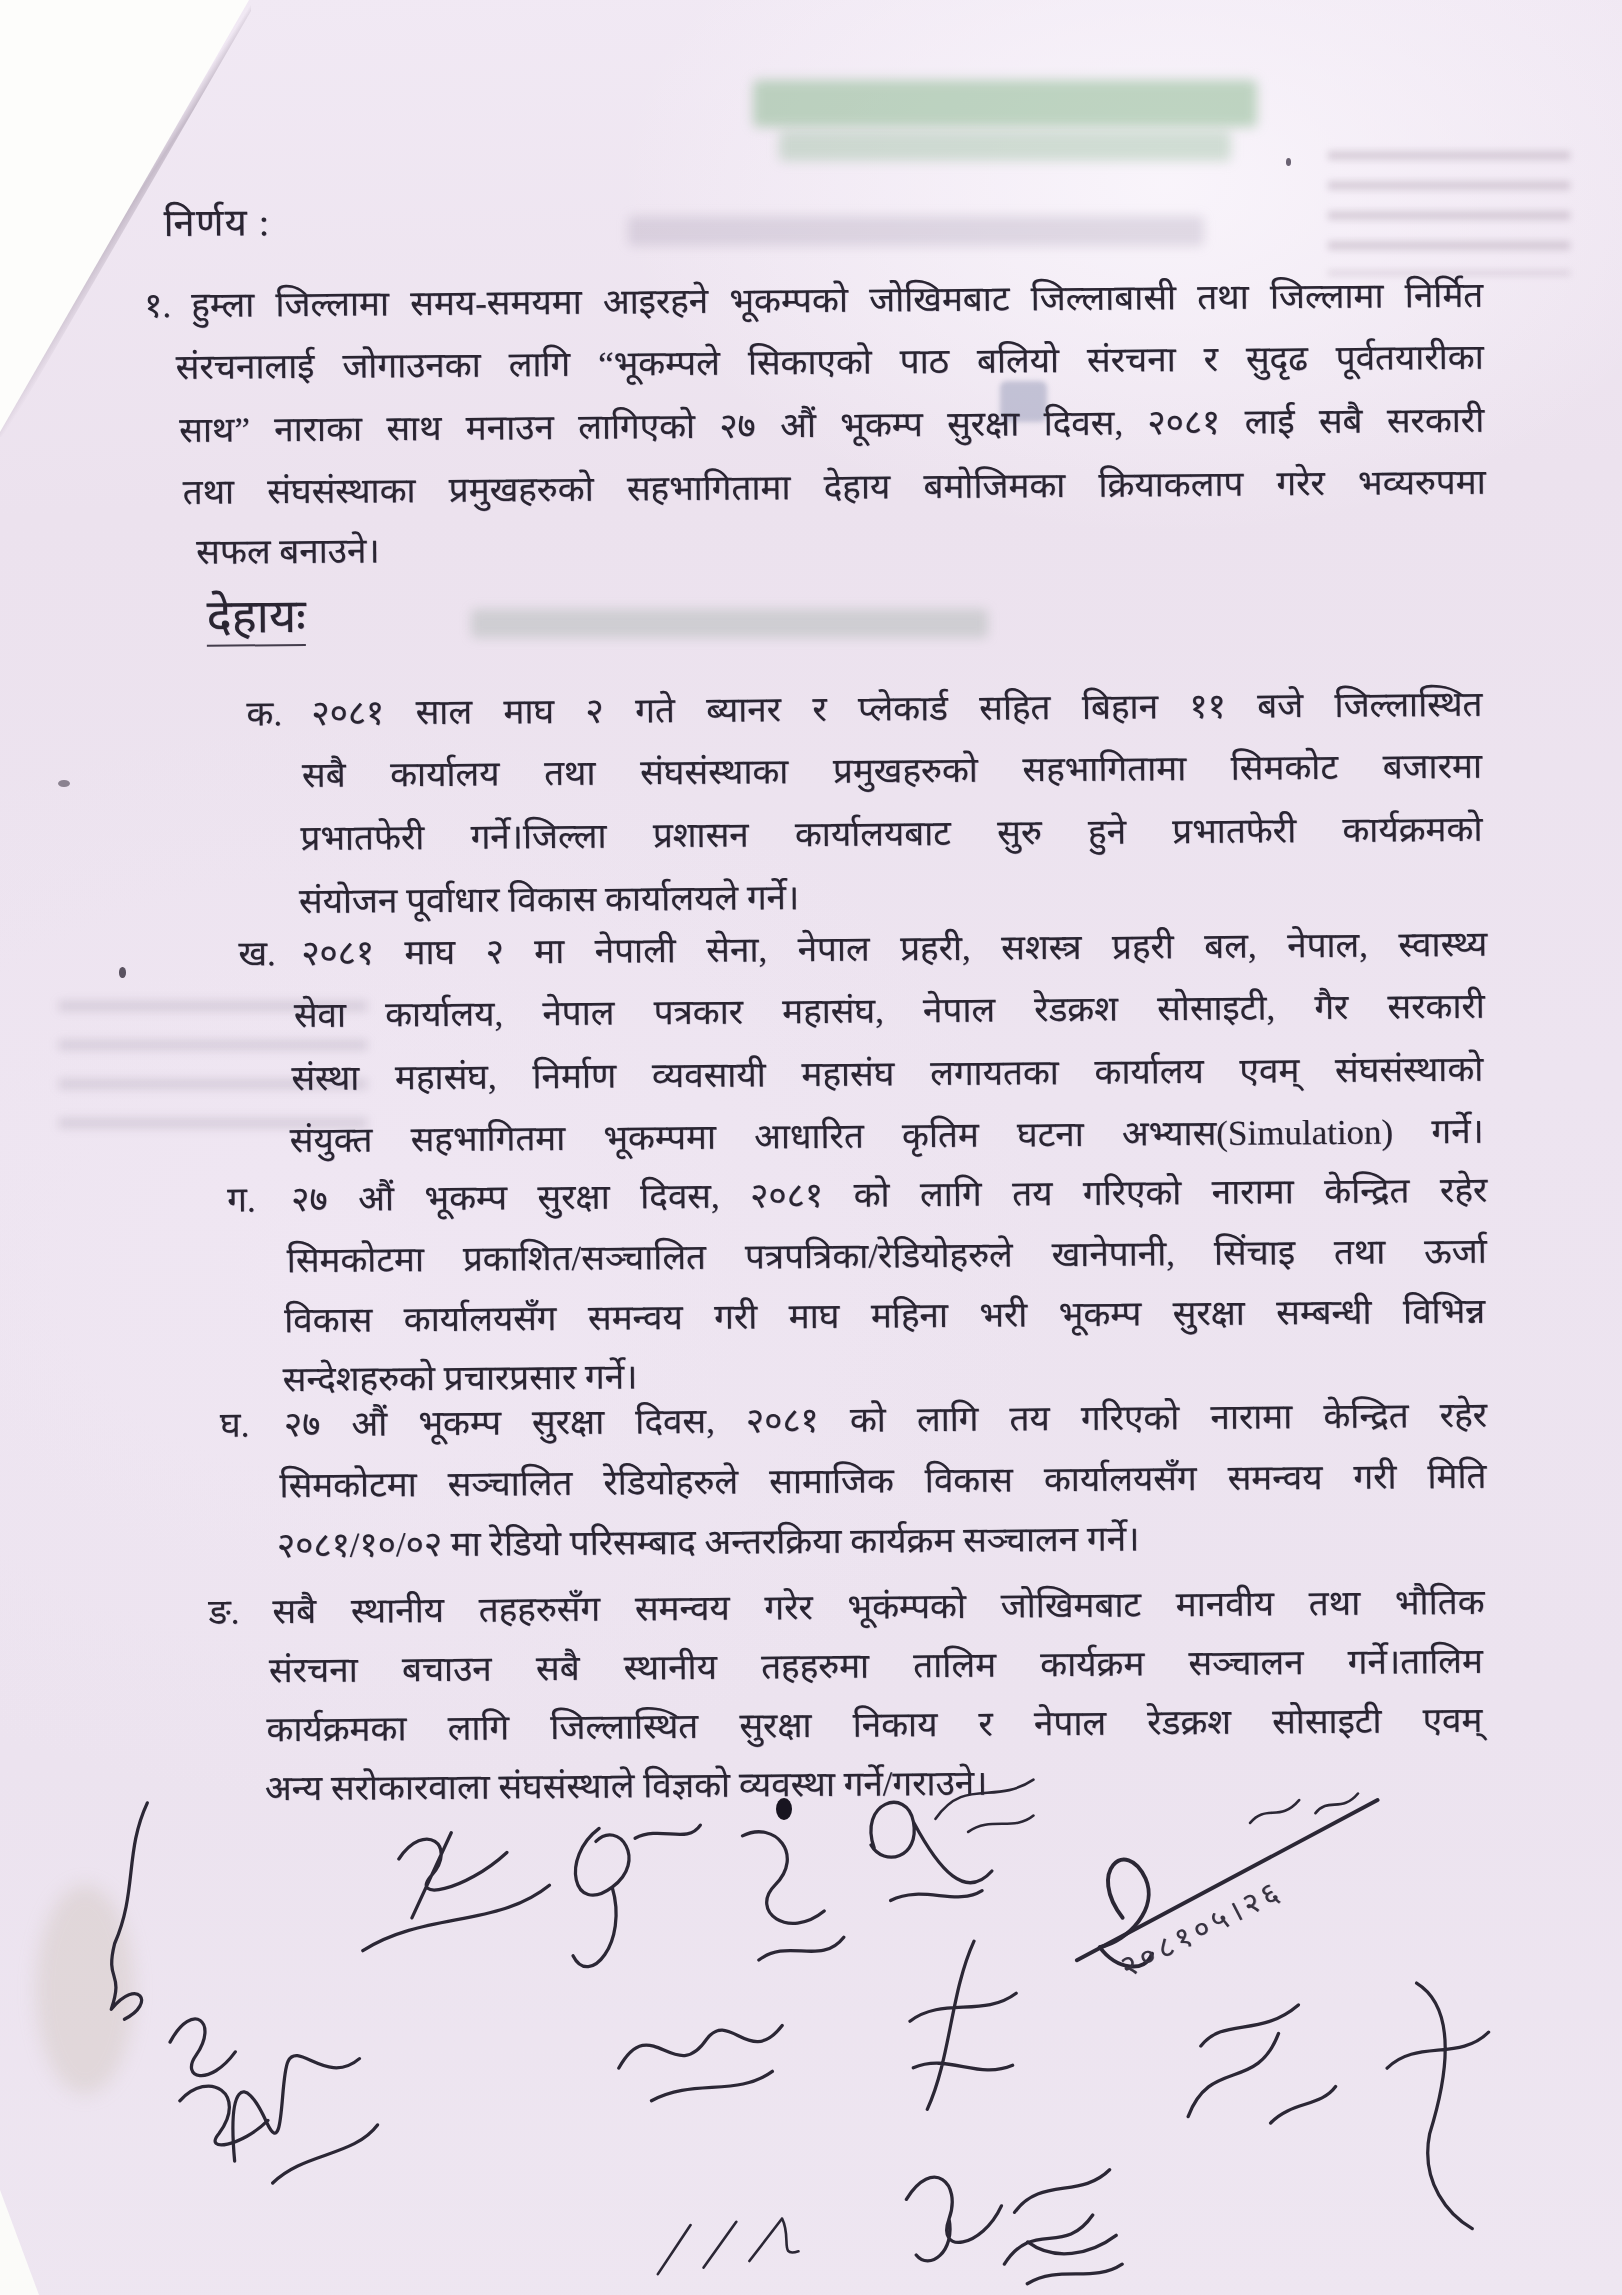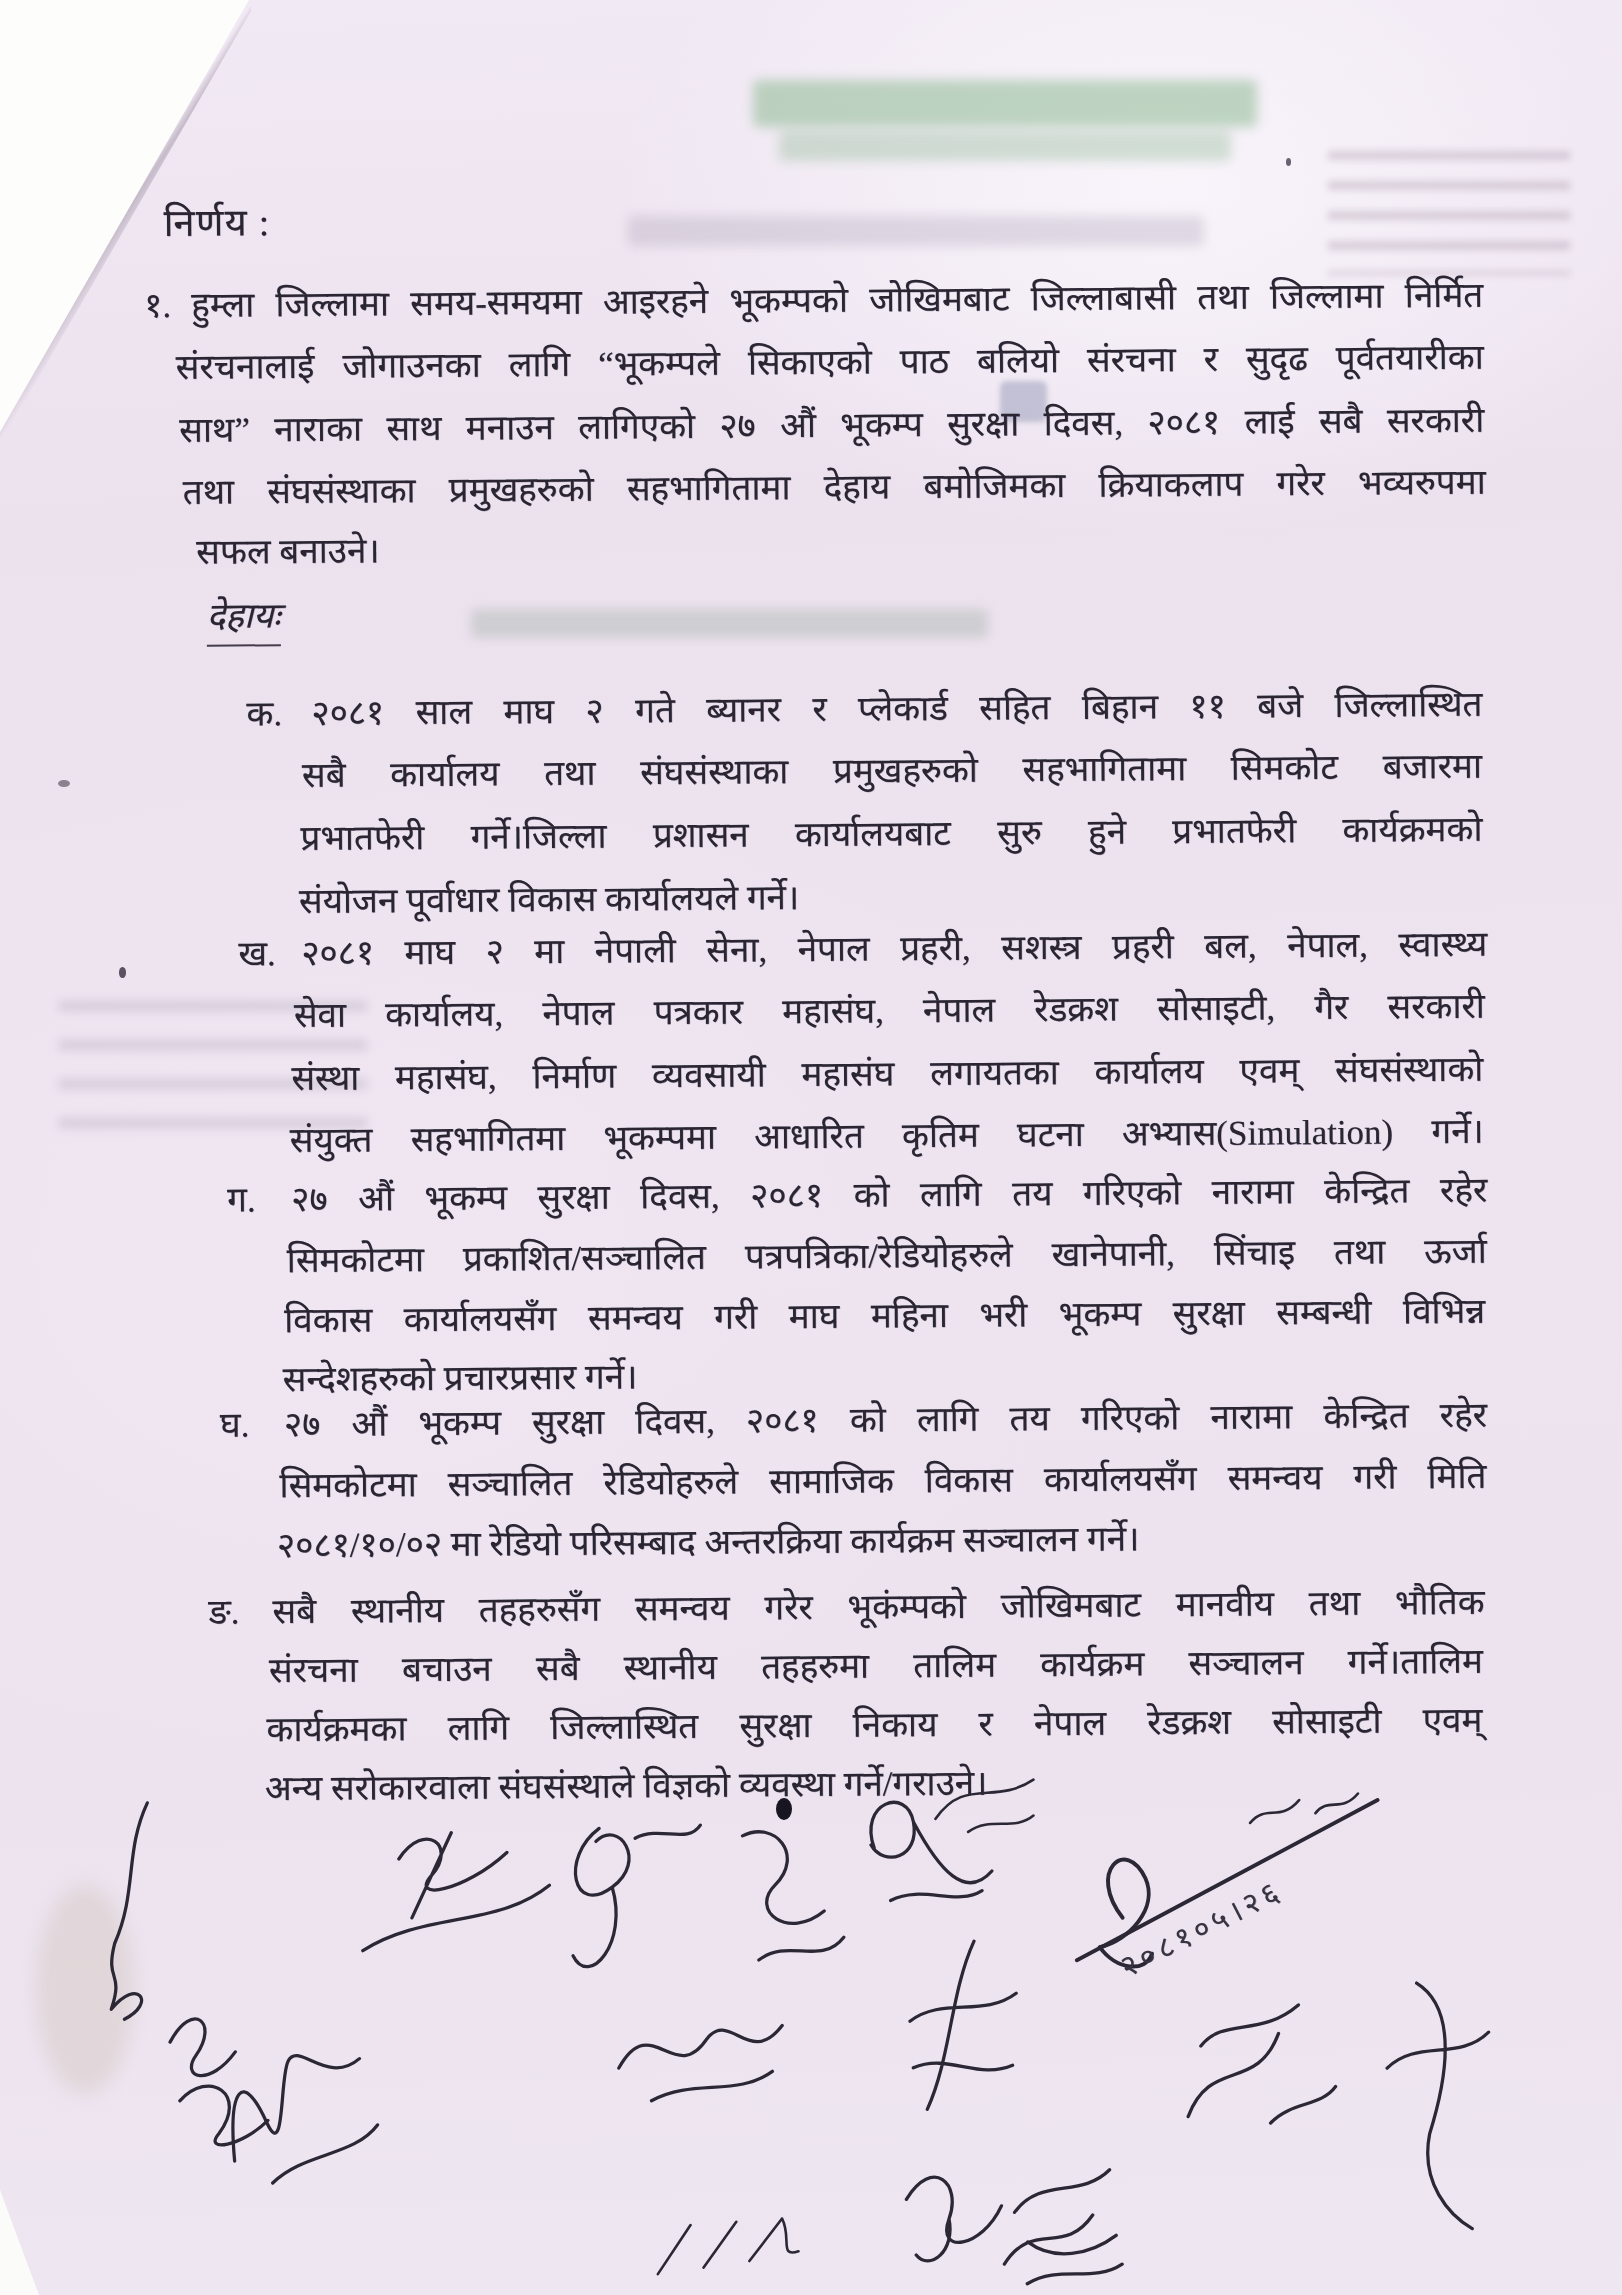--- a/index.html
+++ b/index.html
@@ -39,24 +39,23 @@
   .txt{
     position:absolute;
     font-size:35px;line-height:46px;
     color:#2a2531;
     text-shadow:0.5px 0.5px 0.6px rgba(55,35,75,.38), -0.4px 0 0.3px rgba(0,110,140,.14);
   }
   .jline{ text-align:justify; text-align-last:justify; text-justify:inter-word; }
   .lline{ text-align:left; }
   .heading{ font-size:38px; letter-spacing:1.3px; }
   .dehaya{
-    font-size:35px;
+    font-size:47px;
     border-bottom:2.6px solid #443d4c;
     padding-bottom:5.2px;
-    font-style:italic;
   }
   .hand-date{
     position:absolute;
     font-size:30px;
     color:#373340;
     letter-spacing:4.6px;
     transform:rotate(-27deg);
     text-shadow:0.4px 0.4px 0.5px rgba(40,30,60,.4);
     white-space:nowrap;
   }

